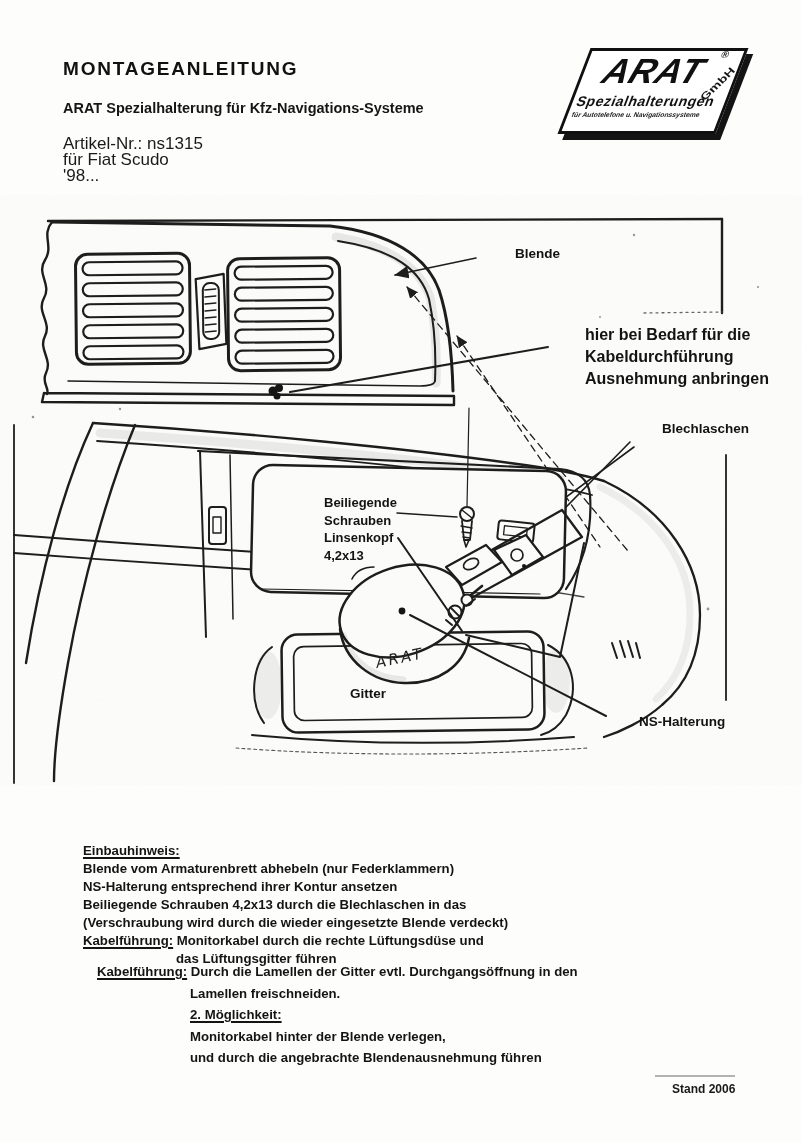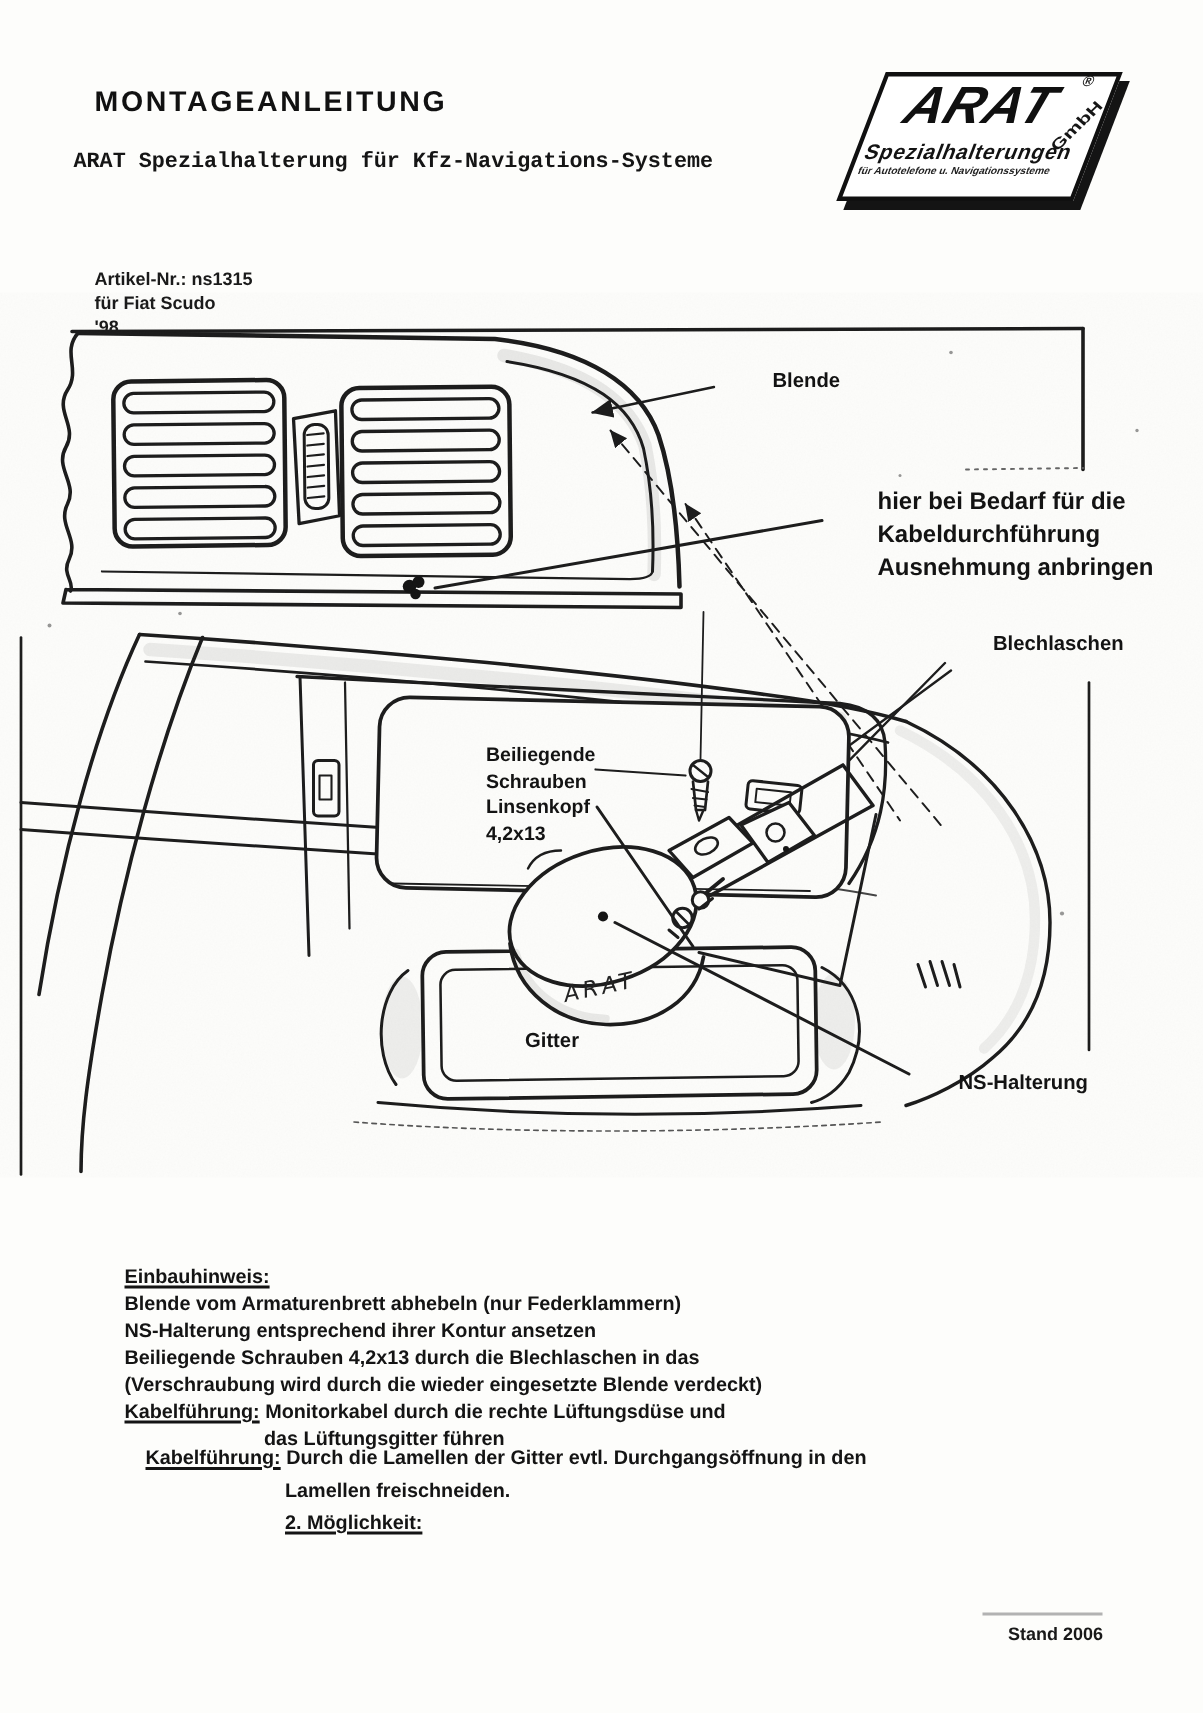--- a/index.html
+++ b/index.html
@@ -3,22 +3,22 @@
 <meta charset="utf-8">
 <style>
   html,body{margin:0;padding:0;background:#9a9a9a;}
   .page{
     position:relative;width:802px;height:1142px;margin:0 auto;
     background:#fdfdfb;color:#161616;overflow:hidden;
     font-family:"Liberation Sans",sans-serif;
   }
   .abs{position:absolute;}
   .doc-title{left:63px;top:58px;font-size:19px;font-weight:bold;letter-spacing:1.8px;color:#111;}
-  .doc-subtitle{left:49px;top:100px;font-size:14.5px;font-weight:bold;color:#151515;font-family:Liberation Mono, monospace;}
-  .article{left:63px;top:136px;font-size:12px;font-weight:700;line-height:16px;color:#1a1a1a;margin-top:42px;}
+  .doc-subtitle{left:63px;top:100px;font-size:14.5px;font-weight:bold;color:#151515;}
+  .article{left:63px;top:136px;font-size:17px;font-weight:400;line-height:16px;color:#1a1a1a;}
   
   .logo{left:552px;top:42px;width:200px;height:100px;}
   .logo-box{
     position:absolute;left:22px;top:6px;width:152px;height:80px;
     border:3px solid #101010;background:#fff;
     transform:skewX(-21deg);
     box-shadow:7px 6px 0 #141414;
   }
   .logo-brand{position:absolute;left:20px;top:2px;font-size:35px;font-weight:bold;font-style:italic;letter-spacing:1px;color:#101010;line-height:36px;}
   .logo-reg{position:absolute;right:14px;top:-2px;font-size:10px;font-weight:bold;}
@@ -250,18 +250,20 @@
     <div>Beiliegende Schrauben 4,2x13 durch die Blechlaschen in das</div>
     <div>(Verschraubung wird durch die wieder eingesetzte Blende verdeckt)</div>
     <div><span class="u">Kabelführung:</span><span> Monitorkabel durch die rechte Lüftungsdüse und</span></div>
     <div class="ind">das Lüftungsgitter führen</div>
   </div>
 
   <div class="abs block block2">
     <div><span class="u">Kabelführung:</span><span> Durch die Lamellen der Gitter evtl. Durchgangsöffnung in den</span></div>
     <div class="ind">Lamellen freischneiden.</div>
     <div class="ind"><span class="u">2. Möglichkeit:</span></div>
+    <div class="ind">Monitorkabel hinter der Blende verlegen,</div>
+    <div class="ind">und durch die angebrachte Blendenausnehmung führen</div>
   </div>
 
   <div class="abs footer-line"></div>
   <div class="abs footer-text">Stand 2006</div>
 
 </div>
 
 </body></html>

